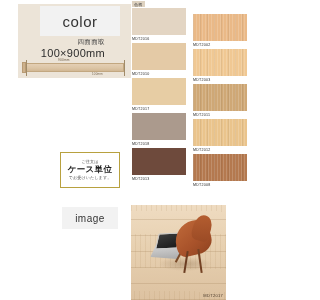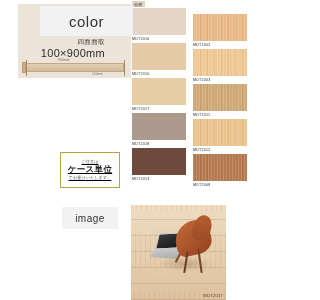--- a/index.html
+++ b/index.html
@@ -20,21 +20,21 @@
 
   
   #spec-card {
     position:absolute; left:18px; top:4px;
     width:113px; height:74px;
     background:#ece4d8;
   }
 
   #color-heading {
     position:absolute; left:40px; top:6px;
-    width:93px; height:30px;
+    width:80px; height:30px;
     background:#f2f2f2;
     display:flex; align-items:center; justify-content:center;
     font-size:15px; color:#333; letter-spacing:0.5px;
     z-index:3;
   }
 
   #spec-lines {
     position:absolute; left:0; top:38px;
     width:113px;
     text-align:right;
@@ -77,21 +77,20 @@
 
   
   #order-notice {
     position:absolute; left:60px; top:152px;
     width:60px; height:36px;
     background:#ffffff;
     border:1.5px solid #b8a13f;
     display:flex; flex-direction:column;
     align-items:center; justify-content:center;
     line-height:1.15;
-    text-decoration:underline;
   }
   #notice-line1 { font-size:4px; color:#3d3d3d; letter-spacing:0.2px; }
   #notice-line2 { font-size:8.5px; color:#1f1f1f; font-weight:bold; letter-spacing:0.3px; margin:1px 0; }
   #notice-line3 { font-size:4px; color:#3d3d3d; letter-spacing:0.2px; }
 
   
   #image-heading {
     position:absolute; left:62px; top:207px;
     width:56px; height:22px;
     background:#f2f2f2;

